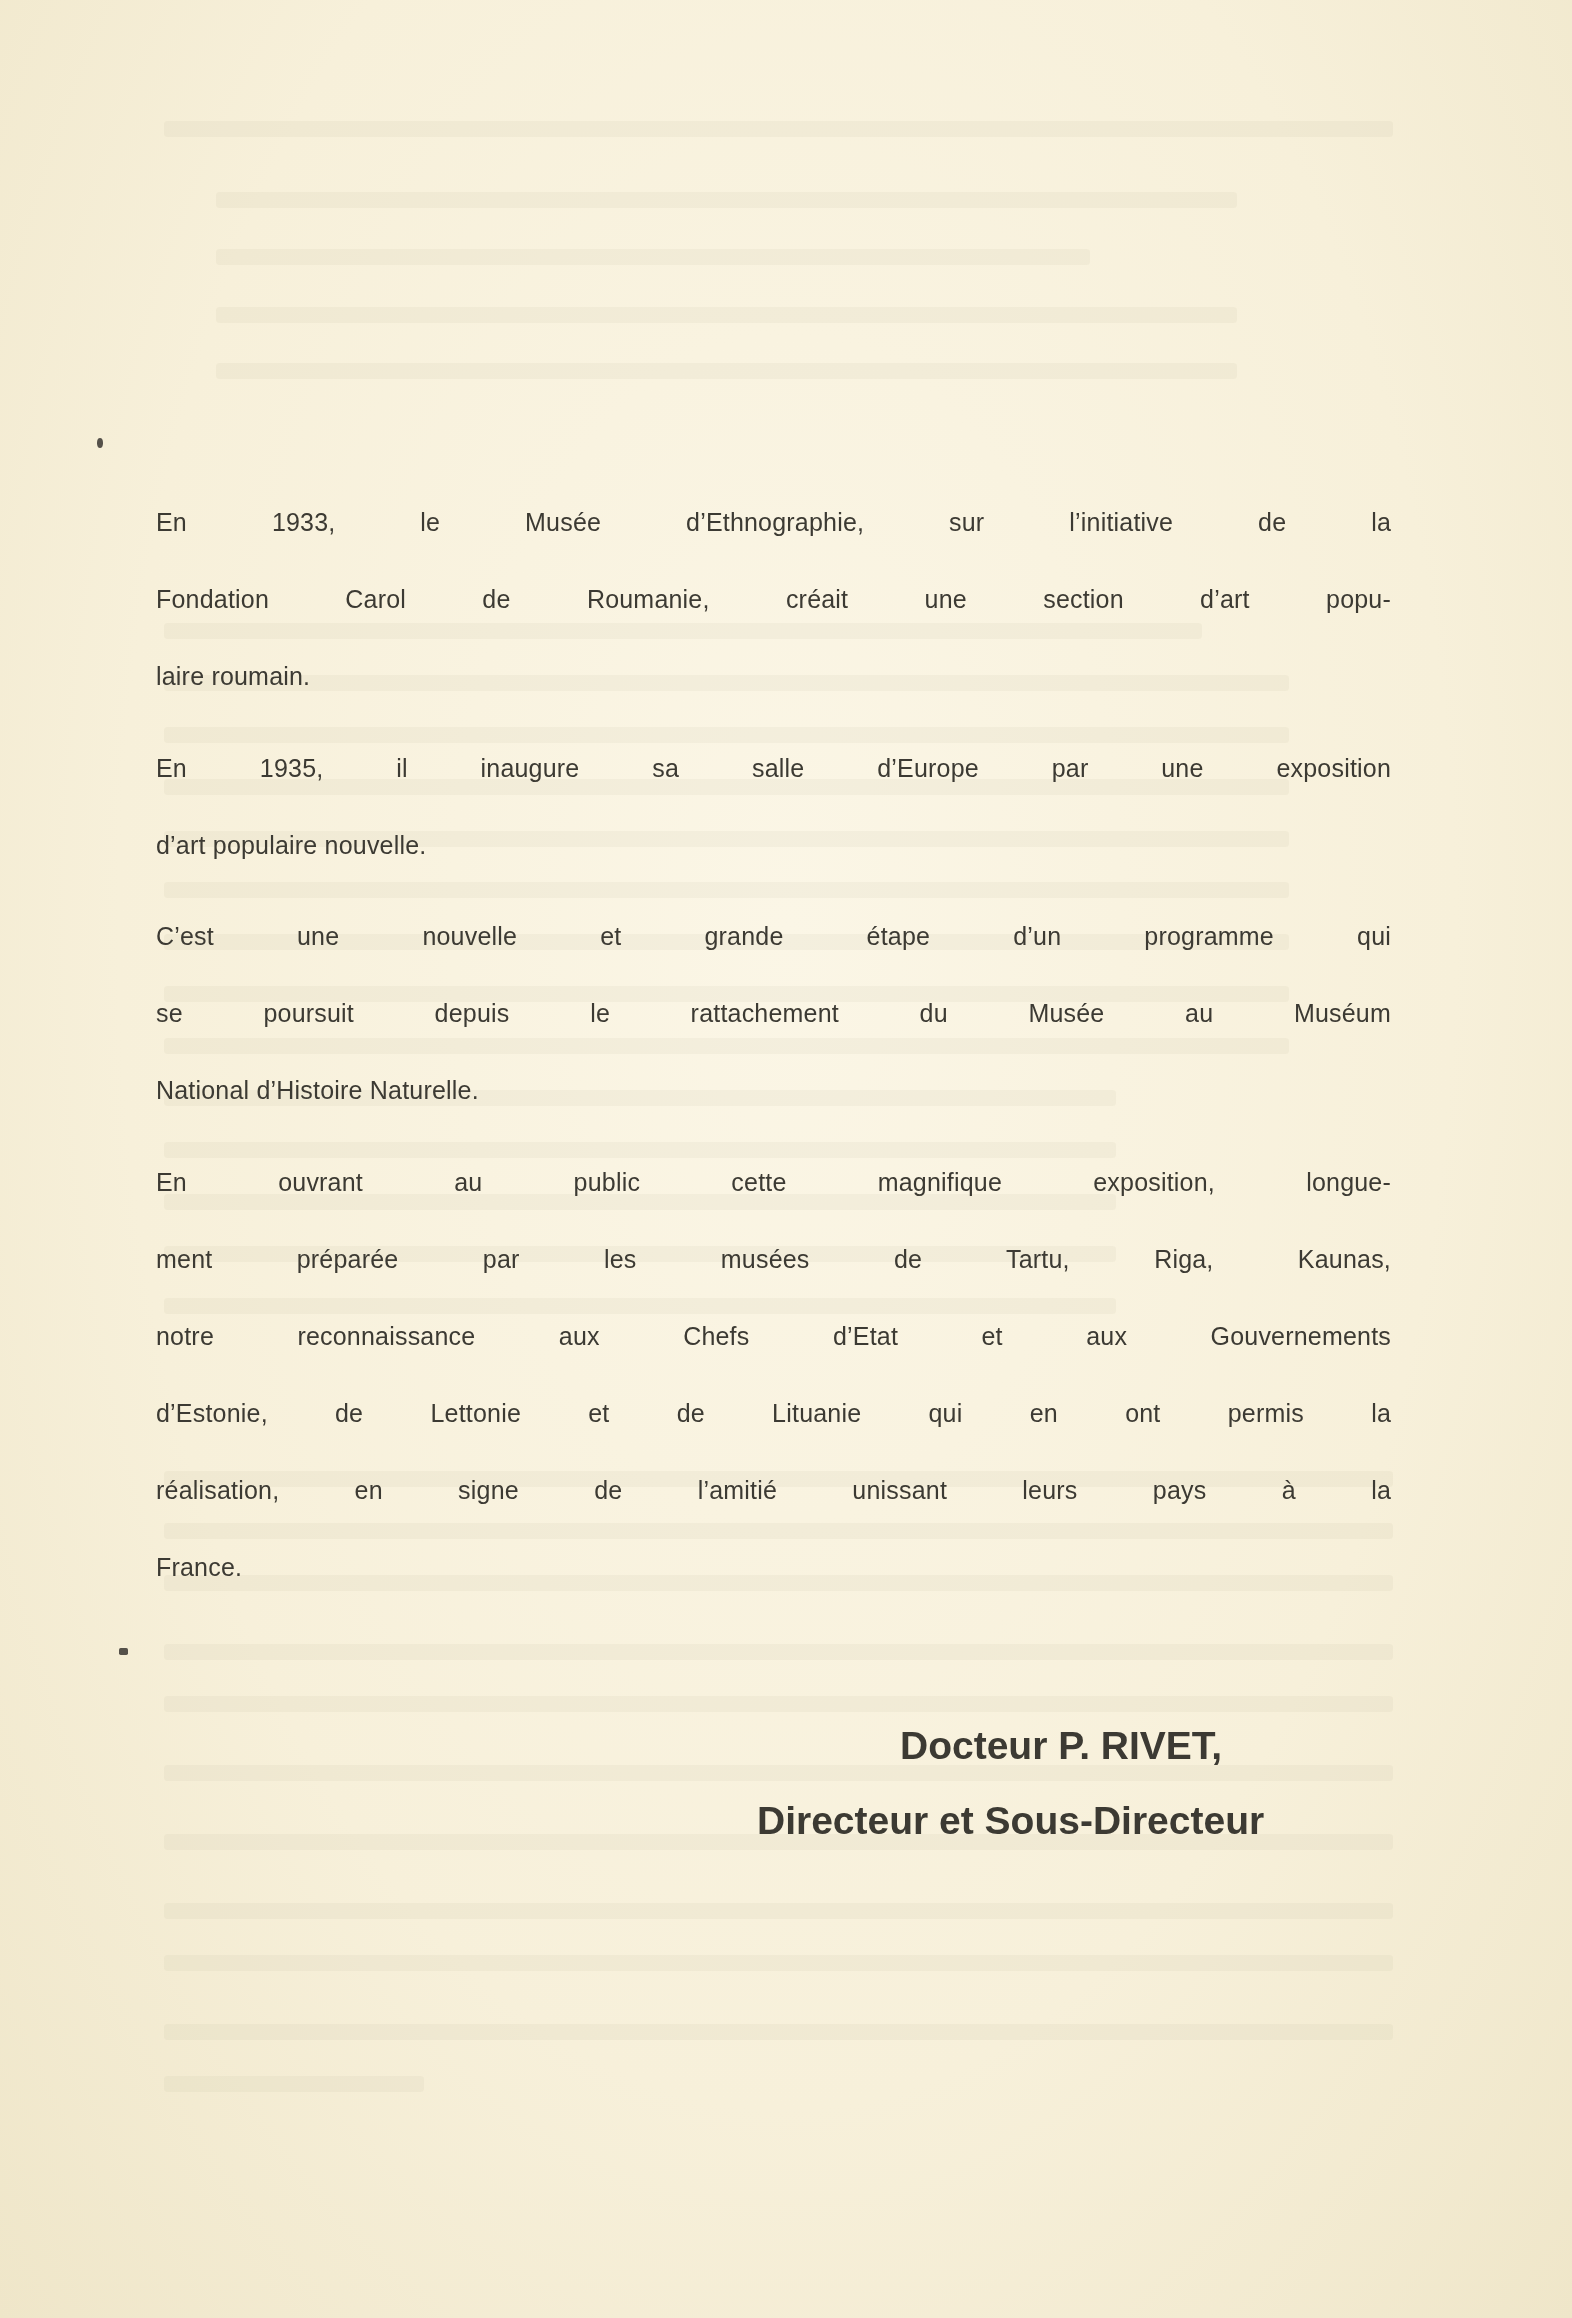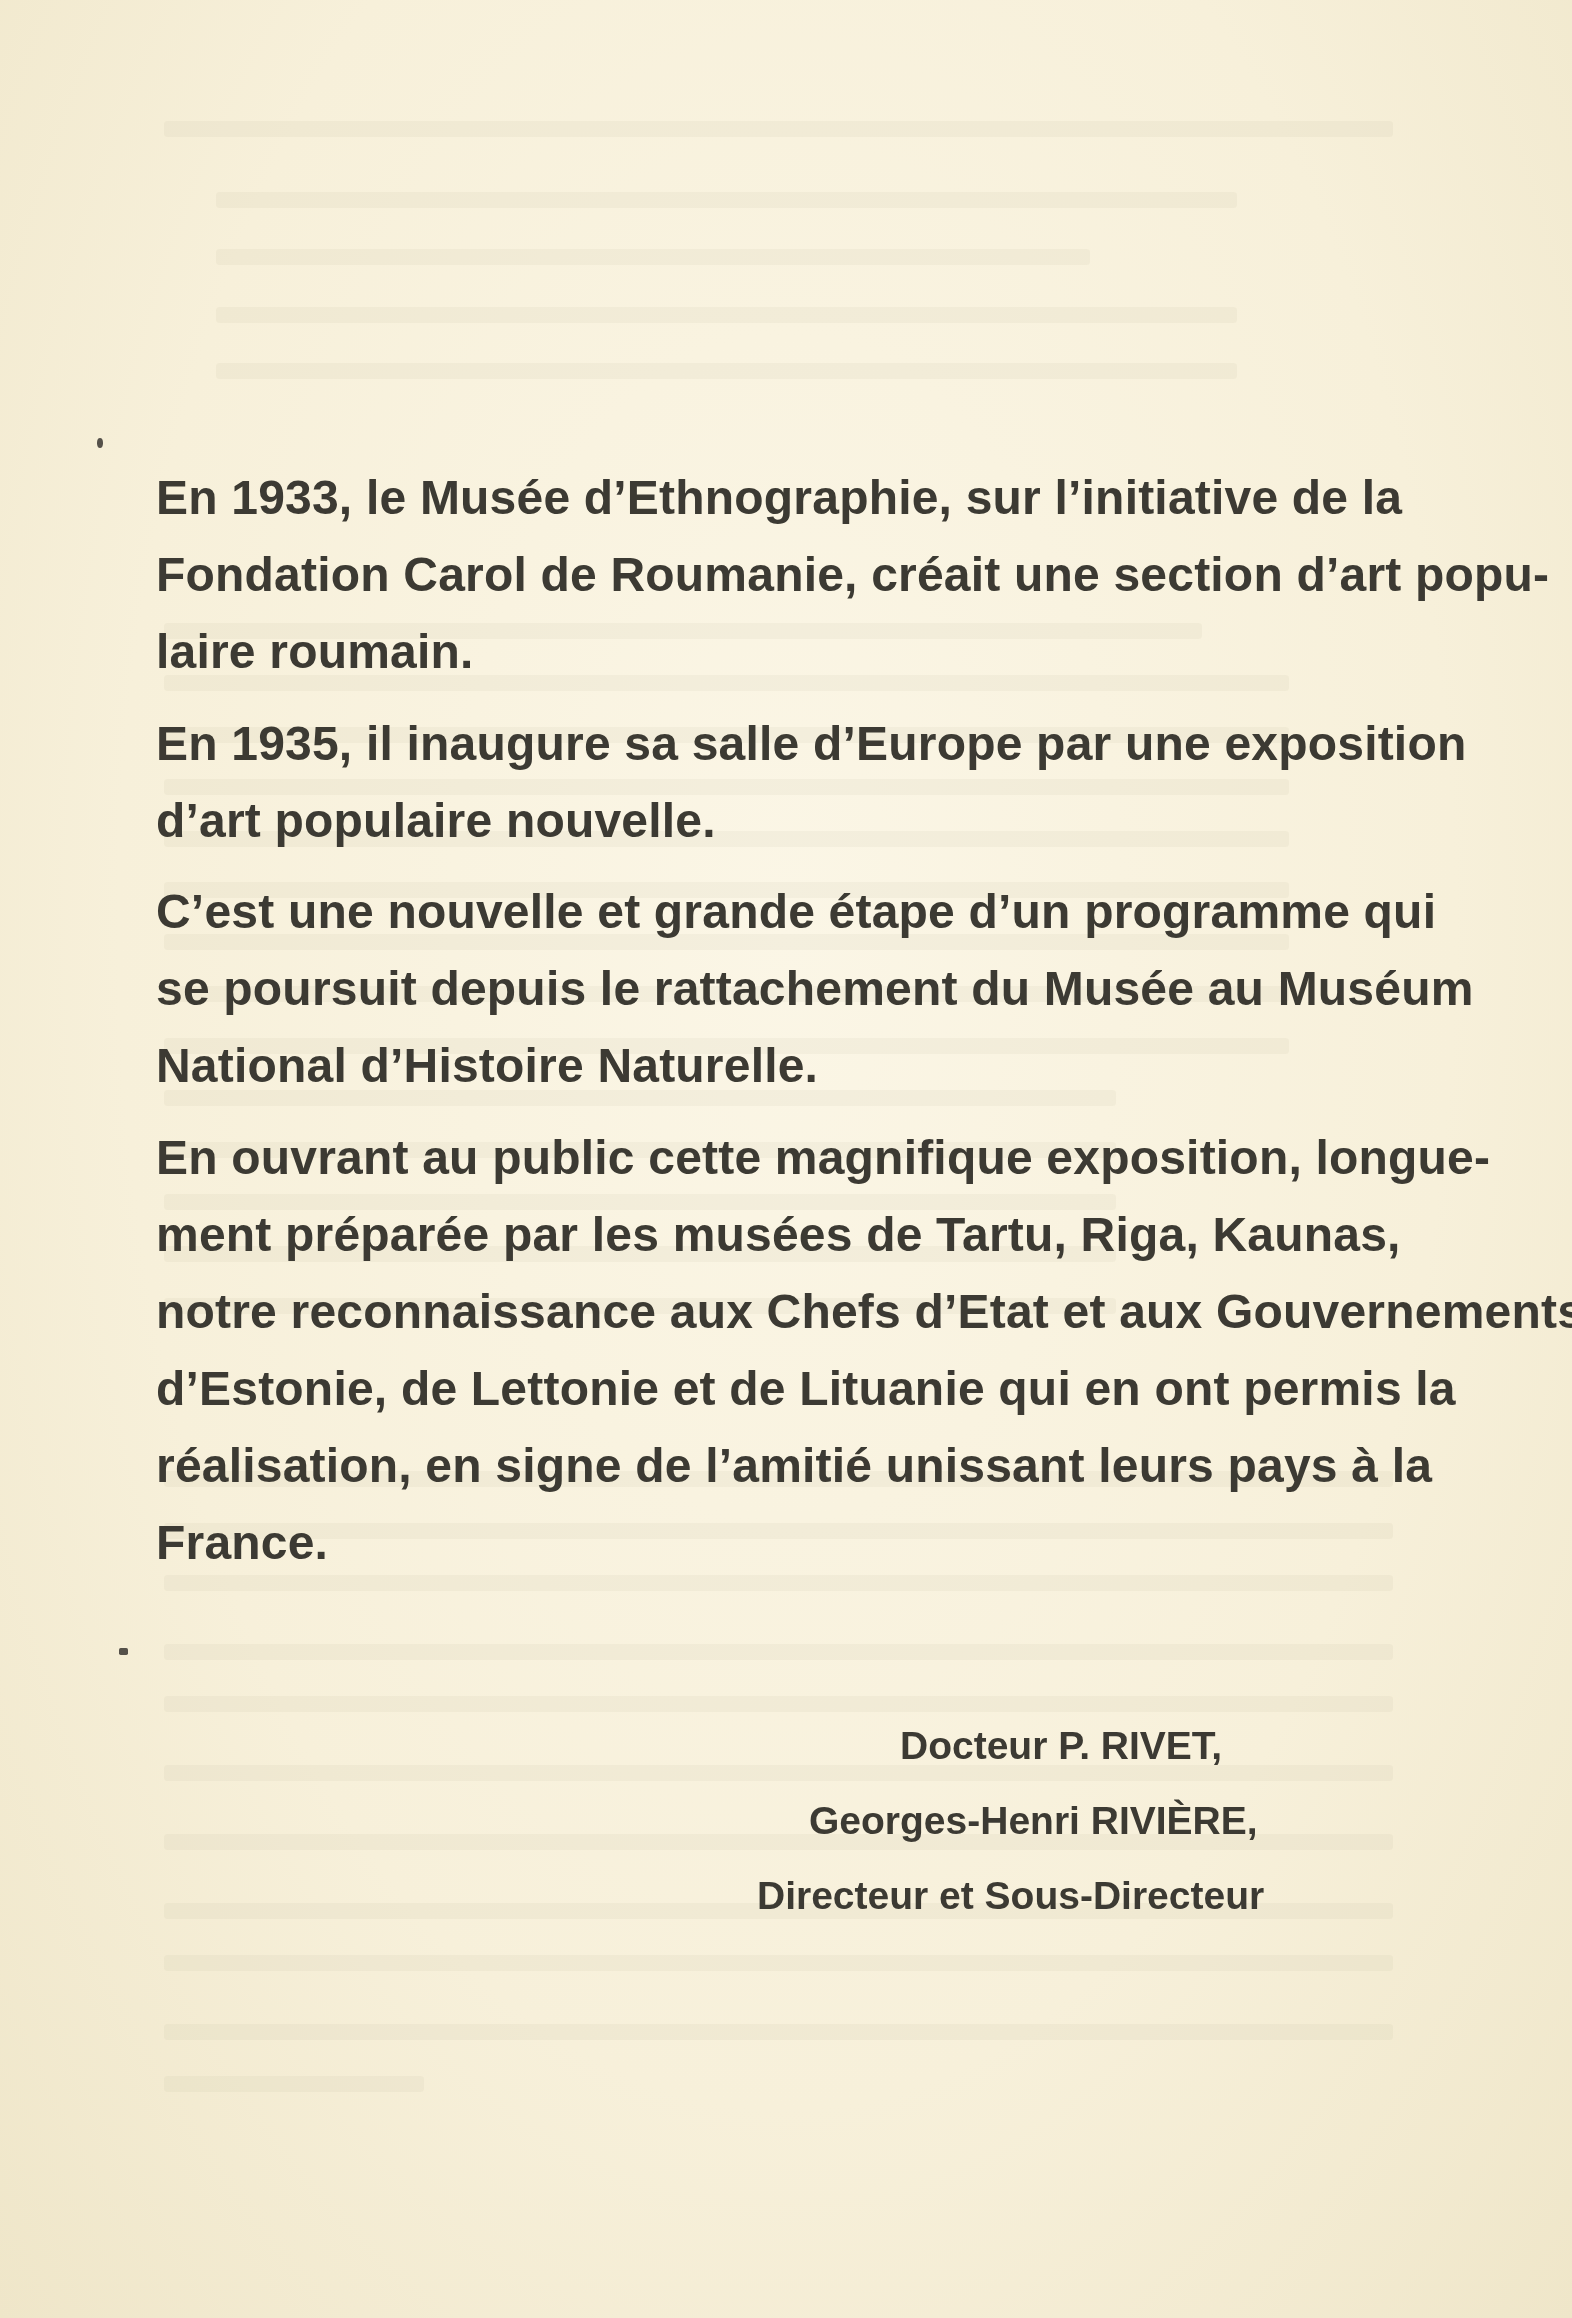--- a/index.html
+++ b/index.html
@@ -30,24 +30,24 @@
     }
     .bleed div {
       position: absolute;
       height: 15.6px;
       background: rgba(120, 110, 80, 0.05);
       border-radius: 3.5px;
     }
     .body-text {
       position: absolute;
       left: 156px;
-      top: 459px;
+      top: 484px;
       width: 1235px;
-      font-size: 48px;
-      font-weight: bold;
+      font-size: 25px;
+      font-weight: normal;
       line-height: 77px;
       letter-spacing: 0.2px;
     }
     .para {
       margin: 0 0 14.7px 0;
       text-align: justify;
       text-indent: 0;
     }
     .para .line {
       display: block;
@@ -150,18 +150,17 @@
       <span class="line">notre reconnaissance aux Chefs d’Etat et aux Gouvernements</span>
       <span class="line">d’Estonie, de Lettonie et de Lituanie qui en ont permis la</span>
       <span class="line">réalisation, en signe de l’amitié unissant leurs pays à la</span>
       <span class="line last">France.</span>
     </p>
 
   </div>
 
   <div class="signature">
     <span class="sig-line sig-1">Docteur P. RIVET,</span>
-    <span class="sig-line sig-2">Georges-Henri RIVIÈRE,</span>
     <span class="sig-line sig-3">Directeur et Sous-Directeur</span>
   </div>
 
 </div>
 
 
 </body></html>

